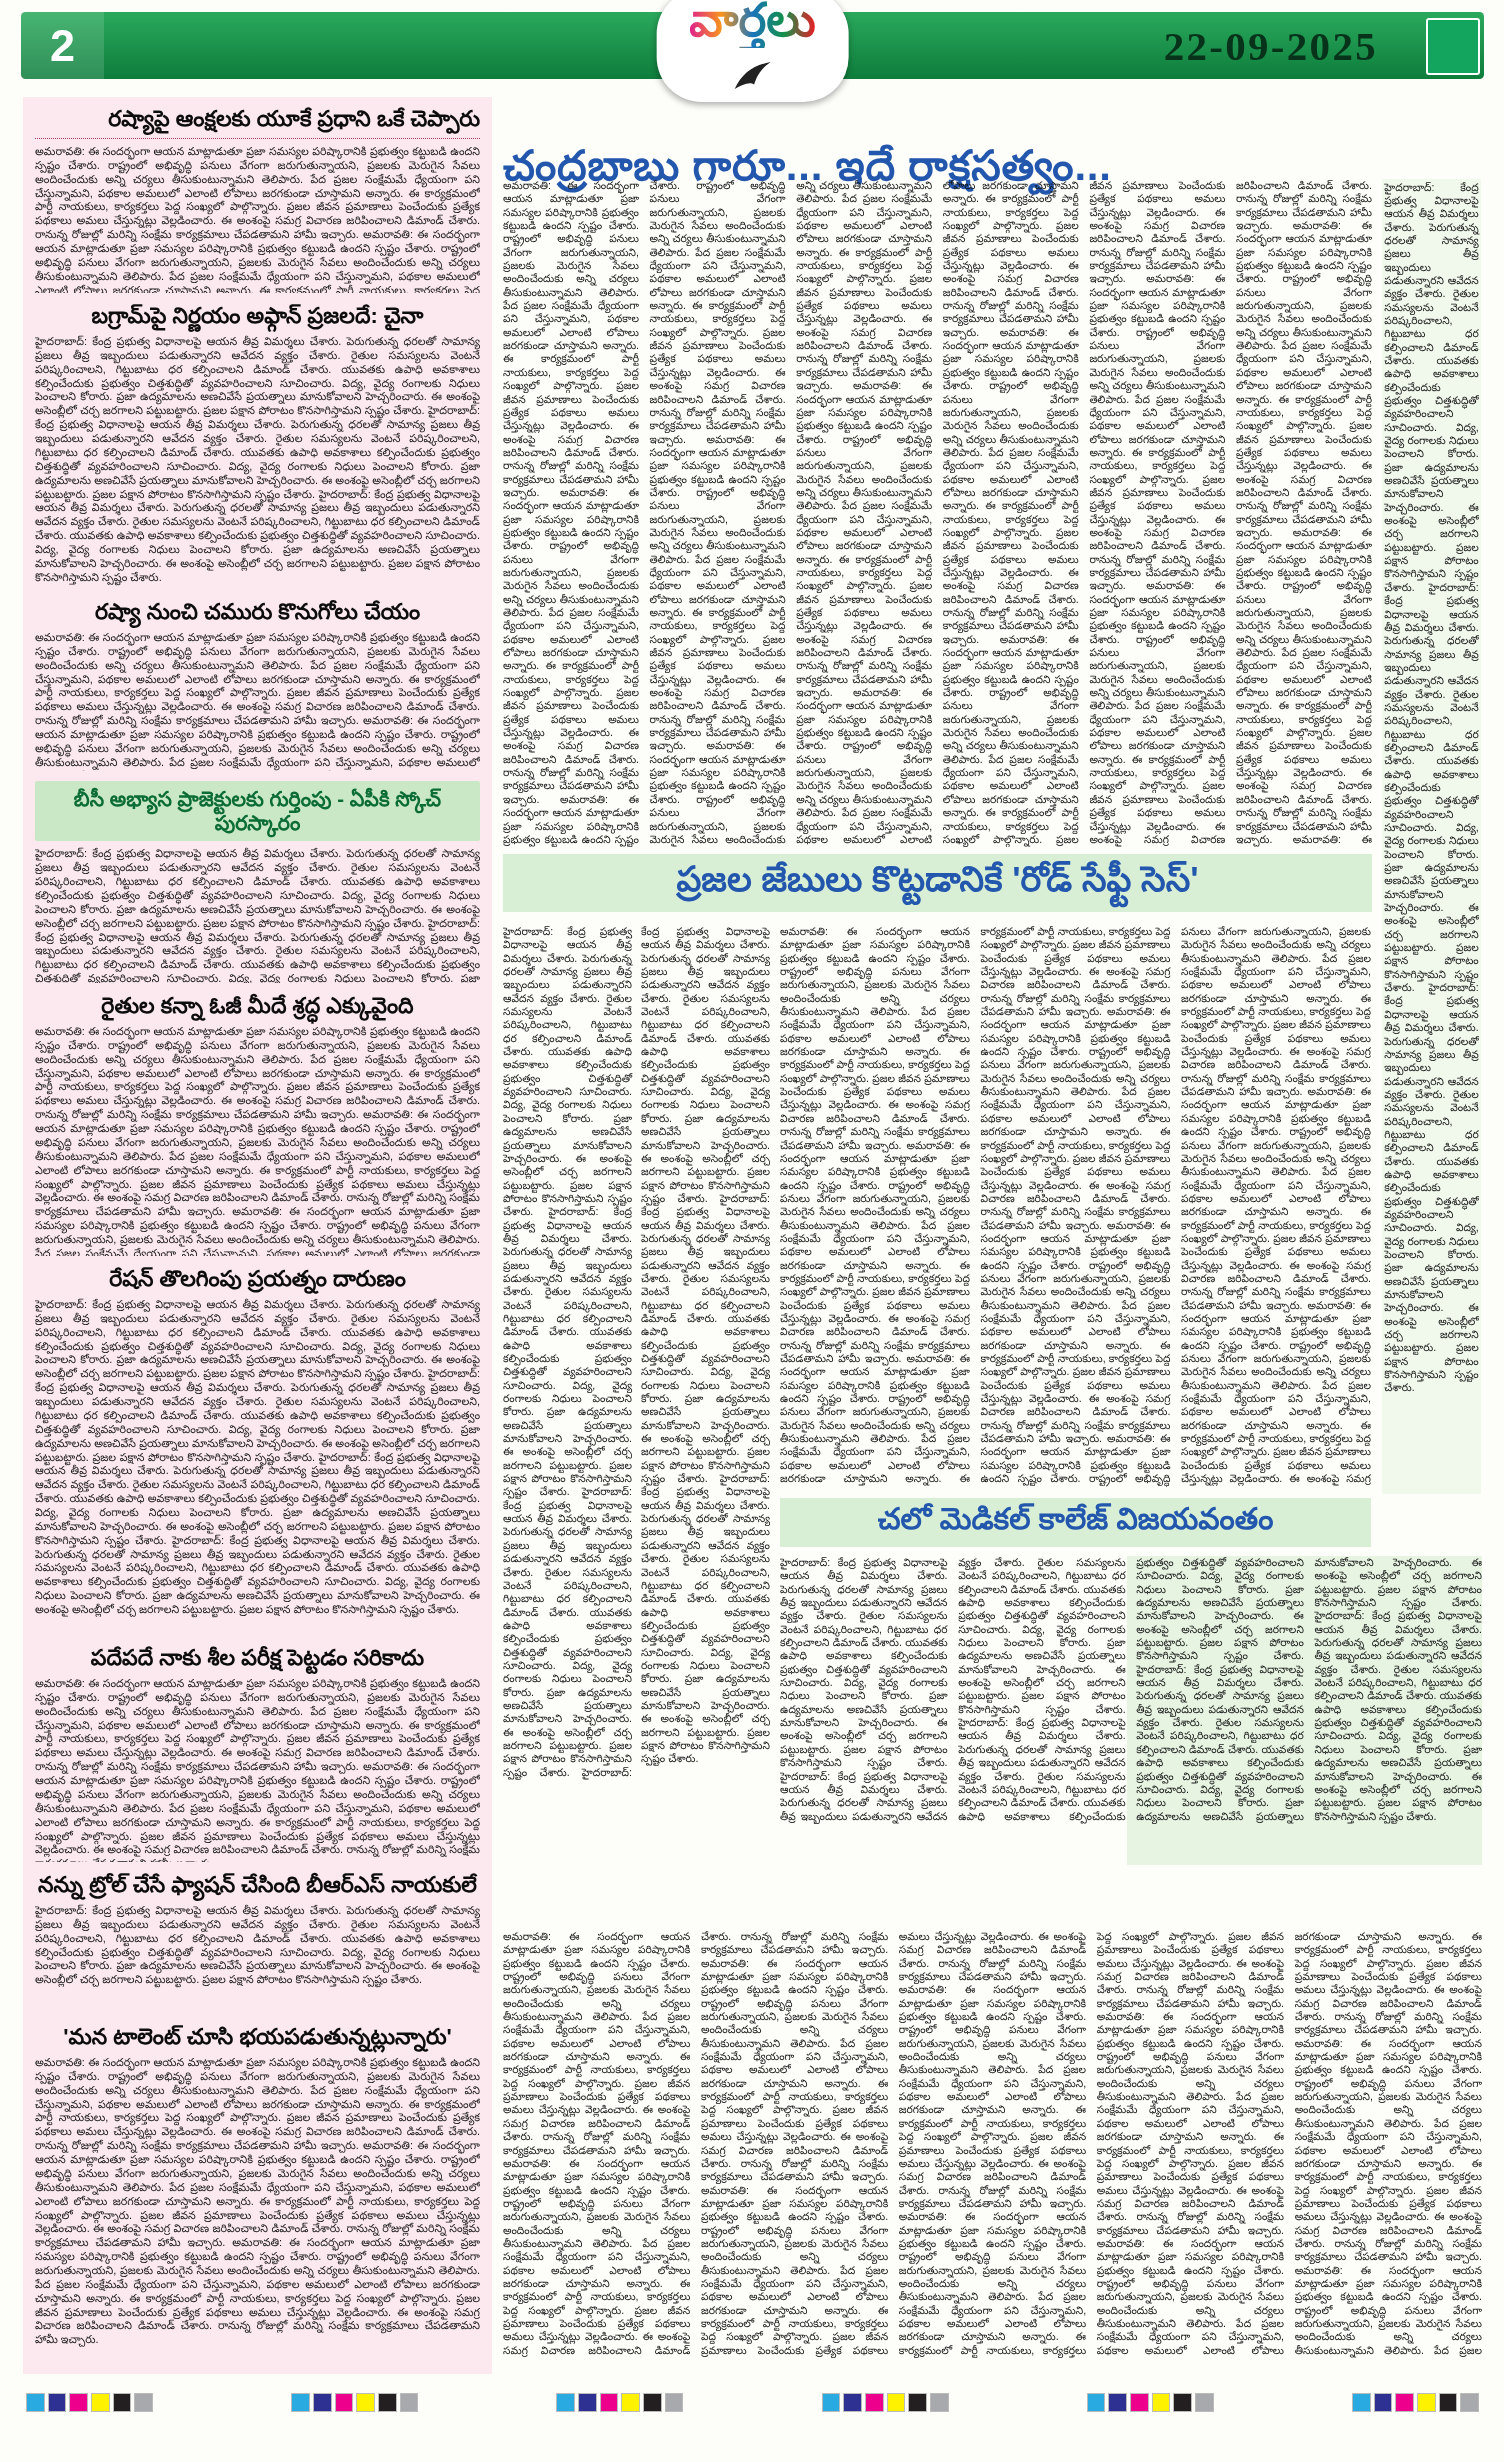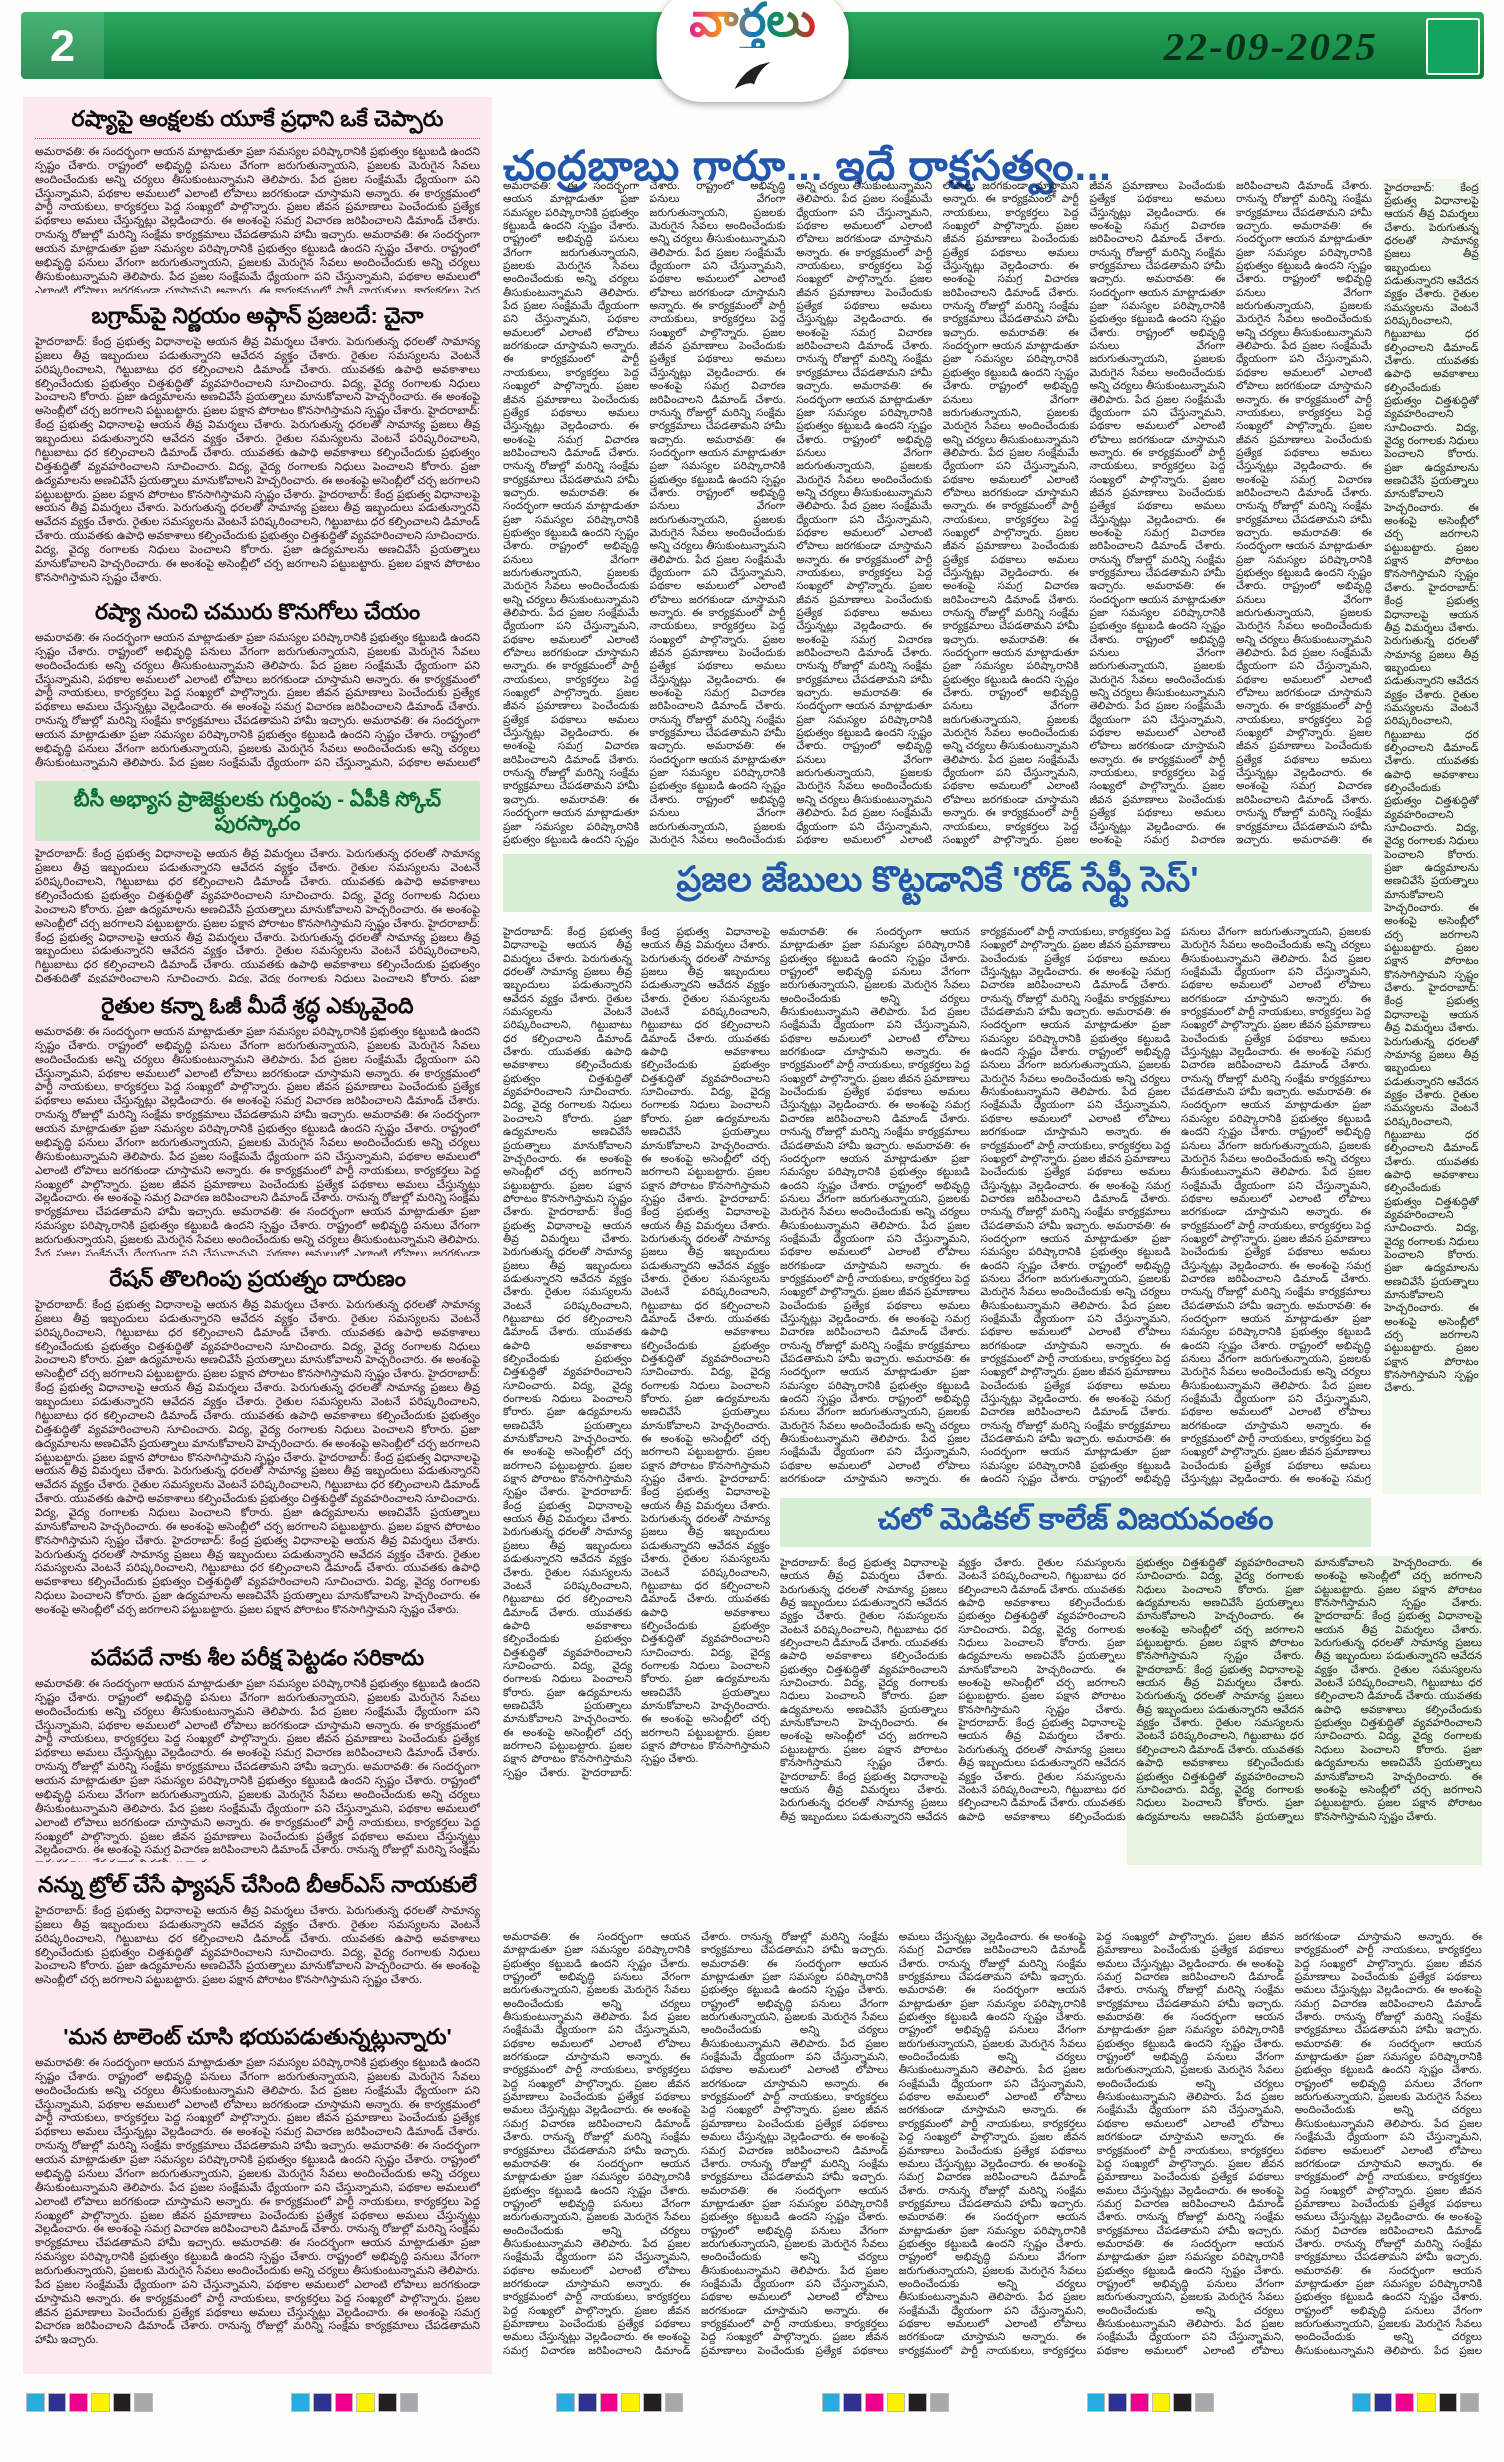--- a/index.html
+++ b/index.html
@@ -15,30 +15,30 @@
     border-radius:4.5px 0 0 4.5px;}
   .logo-wrap{position:absolute;left:50%;transform:translateX(-50%);top:-6px;height:79px;
     display:flex;align-items:center;}
   .logo-blob{background:#fff;border-radius:45px;padding:3px 33px 7.6px;box-shadow:0 2.3px 6px rgba(0,0,0,.3);
     display:flex;align-items:center;gap:10.6px;flex-direction:column;}
   .masthead-word{font-size:47px;font-weight:bold;line-height:1.2;
     background:linear-gradient(90deg,#e0218a,#f7941d,#1b75bb,#12904a,#ed1c24);
     -webkit-background-clip:text;background-clip:text;color:transparent;}
   .bird{width:42px;height:36px;flex:none;}
   .mdate{margin-left:auto;margin-right:106px;font-family:"Liberation Serif","DejaVu Serif",serif;
-    font-style:italic;font-weight:700;font-size:41px;color:#07331a;letter-spacing:2.3px;}
+    font-weight:700;font-size:41px;color:#07331a;letter-spacing:2.3px;}
   .corner-box{position:absolute;right:4.5px;top:6px;width:50px;height:53px;background:#13a45e;
     border:2.3px solid #fff;border-radius:3px;}
 
   
   .leftcol{position:absolute;left:23px;top:97px;width:469px;height:2277px;background:#fbe9ef;
     padding:7.6px 12px;box-sizing:border-box;}
   .lart{overflow:hidden;margin-bottom:9px;}
   .lart h3{margin:1.5px 0 6px;text-align:center;font-size:22px;line-height:1.18;color:#0d0d0d;}
-  .lart h3.underlined{border-bottom:1.5px dotted #b36;padding-bottom:6px;}
+  .lart h3.underlined{border-bottom:1.5px dotted #b36;padding-bottom:6px;text-align:right;}
   .lart h3.green-head{background:#cbe8c6;color:#0b6c35;padding:6px 4.5px;border-radius:2.3px;font-size:20.5px;}
   .bd{font-size:11px;line-height:1.26;text-align:justify;color:#181818;}
 
   
   .main{position:absolute;left:503px;top:97px;width:979px;height:2283px;}
   .h-blue{color:#2257ad;font-weight:bold;}
   .h1{position:absolute;left:0;top:16.7px;width:100%;text-align:left;font-size:42px;letter-spacing:0.8px;}
   .a1body{position:absolute;left:0;top:82px;width:869px;height:669px;column-count:6;column-gap:10.6px;overflow:hidden;}
   .mbd{font-size:10.6px;line-height:1.26;text-align:justify;color:#161616;}
   .colright{position:absolute;left:879px;top:82px;width:99px;height:1315px;overflow:hidden;

